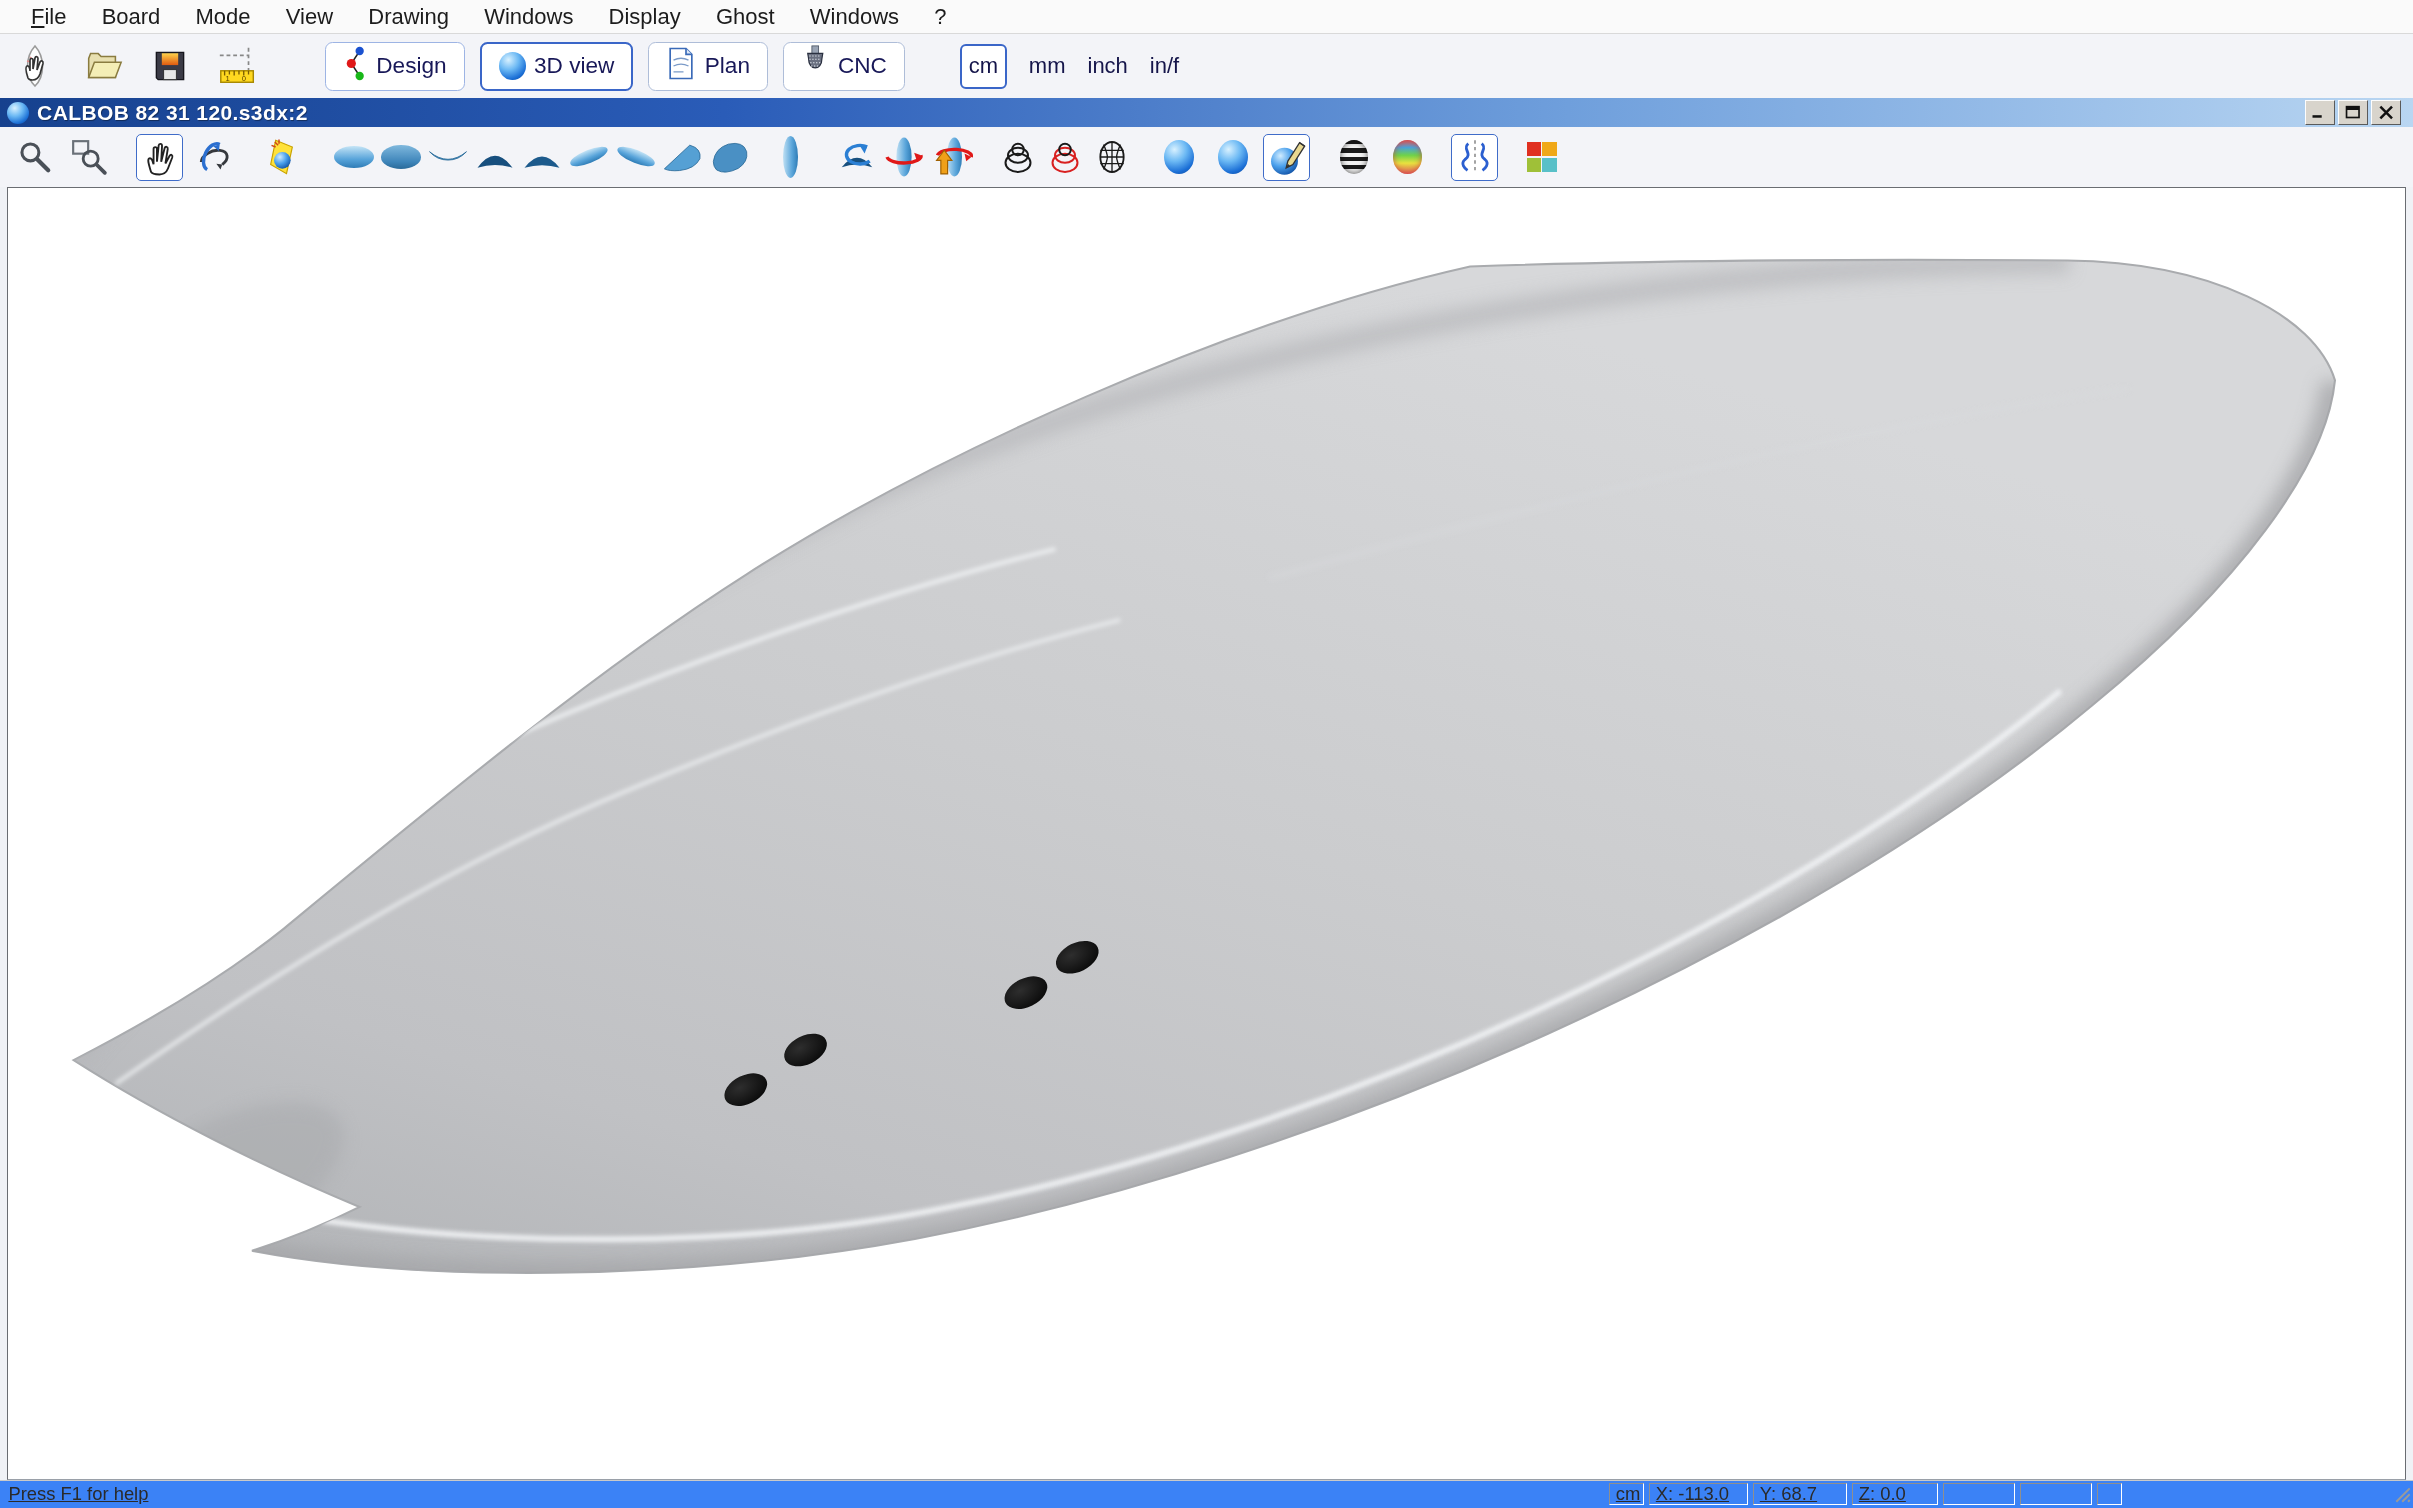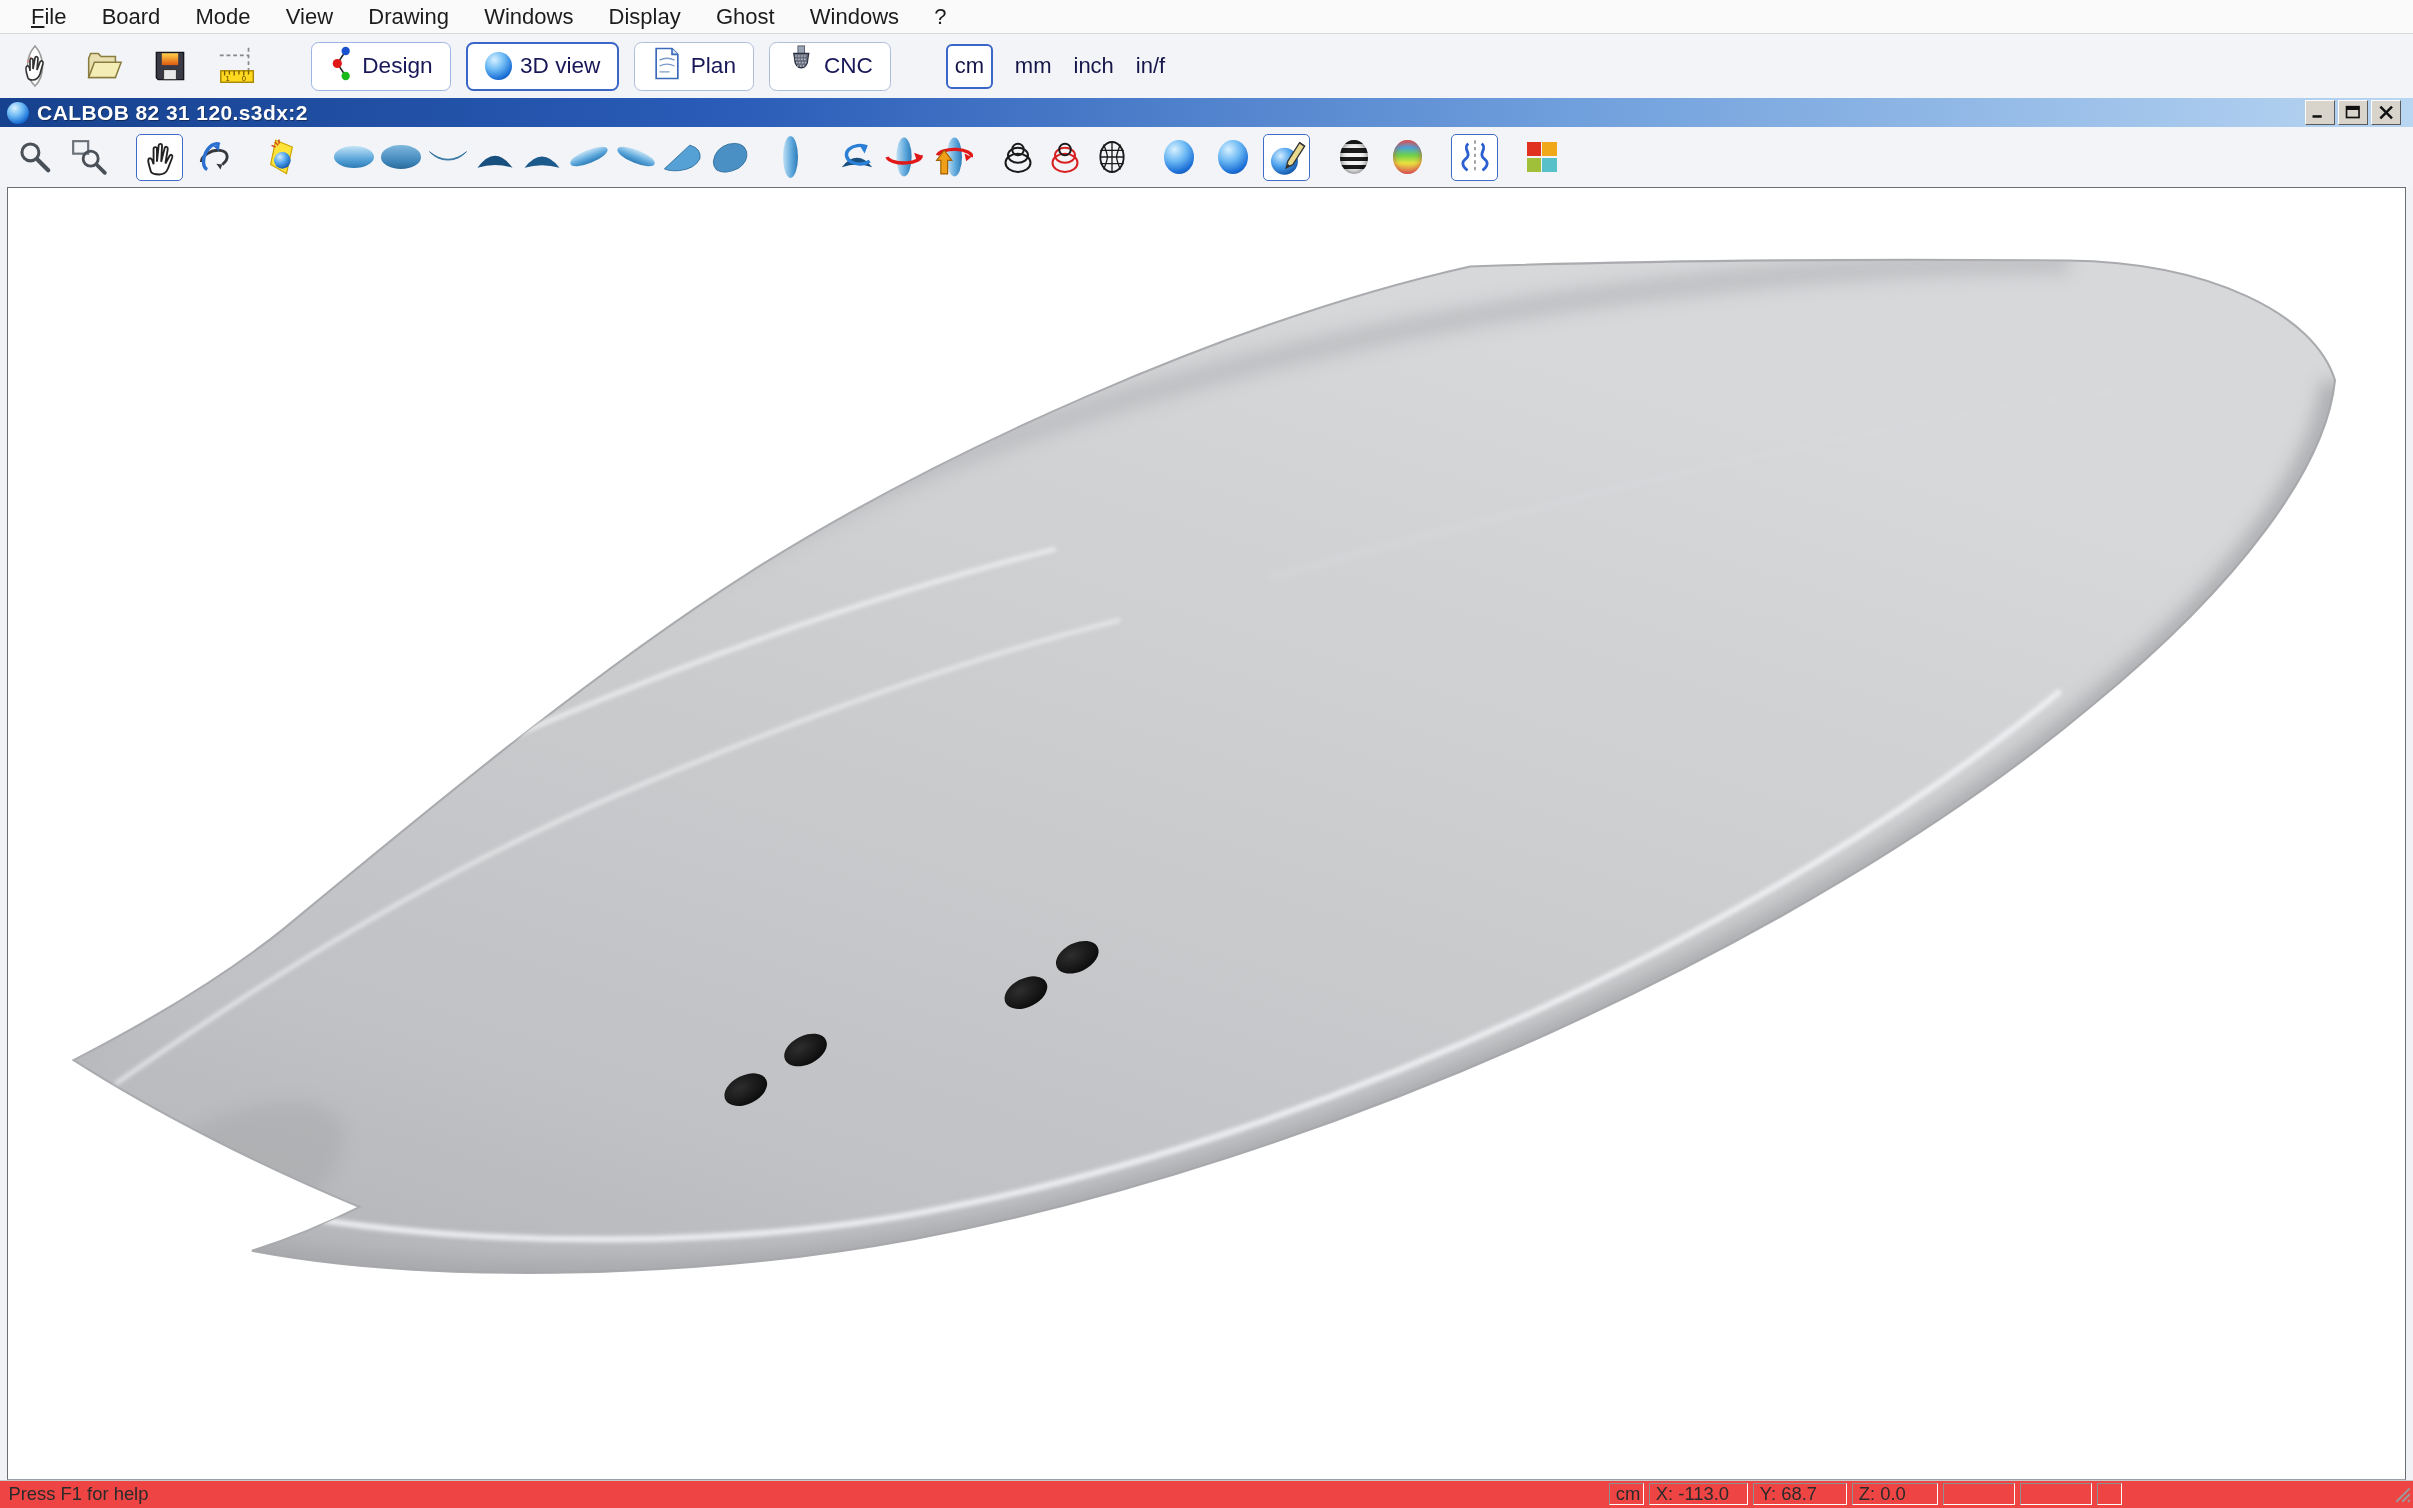--- a/index.html
+++ b/index.html
@@ -10,21 +10,21 @@
   
   .menubar { height:34px; background:#fafafa; display:flex; align-items:center;
     padding-left:13.4px; border-bottom:1.7px solid #d9d9d9; flex:0 0 auto; }
   .menu-item { font-size:22px; color:#1c1c1c; padding:0 17.6px; cursor:default; }
   .menu-item.mnemonic::first-letter { text-decoration:underline; }
 
   
   .toolbar1 { height:64px; background:#f3f4f8; display:flex; align-items:center; flex:0 0 auto; }
   .tb1-icons { display:flex; align-items:center; gap:23.5px; margin-left:13.4px; }
   .tb1-icon { width:44px; height:44px; display:flex; align-items:center; justify-content:center; }
-  .mode-buttons { display:flex; align-items:center; gap:15px; margin-left:51px; }
+  .mode-buttons { display:flex; align-items:center; gap:15px; margin-left:65px; }
   .mode-btn { height:49px; background:#fff; border:1.7px solid #aebdd8; border-radius:7.5px;
     display:flex; align-items:center; gap:8.4px; padding:0 17px; font-size:22.6px; color:#181858; }
   .mode-btn.semi { border-color:#9db4e4; }
   .mode-btn.active { border:2.5px solid #3a66c8; }
   .units { display:flex; align-items:center; gap:22px; margin-left:55px; font-size:22px; color:#15154a; }
   .unit-box { width:47px; height:45px; border:2.5px solid #3a66c8; border-radius:5.9px; background:#fff;
     display:flex; align-items:center; justify-content:center; }
 
   
   .titlebar { height:29px; flex:0 0 auto; display:flex; align-items:center; padding:0 6.7px;
@@ -62,22 +62,22 @@
   .ell.tiltR { width:40px; height:13.4px; transform:rotate(22deg); }
   .colors4 { width:30px; height:30px; display:grid; grid-template-columns:14.2px 14.2px; grid-gap:1.7px; }
   .colors4 div { width:14.2px; height:14.2px; }
 
   
   .viewport { flex:1 1 auto; margin:0 6.7px; background:#fff; position:relative;
     border:1.7px solid #6a6d72; border-bottom-color:#9aa0a8; overflow:hidden; }
   .viewport svg.scene { position:absolute; left:0; top:0; width:100%; height:100%; }
 
   
-  .statusbar { height:28.5px; background:#ef4444; border-top:1.7px solid #c9c9c9; flex:0 0 auto;
-    display:flex; align-items:center; font-size:18.4px; color:#2a2a2a; padding-left:8.4px; }
+  .statusbar { height:28.5px; background:#3b82f6; border-top:1.7px solid #c9c9c9; flex:0 0 auto;
+    display:flex; align-items:center; font-size:18.4px; color:#2a2a2a; padding-left:8.4px;text-decoration:underline; }
   .sb-help { flex:0 0 auto; }
   .sb-fill { flex:1 1 auto; }
   .sb-panel { height:22px; border:0.8px solid; border-color:#8f8f8f #ffffff #ffffff #8f8f8f;
     display:flex; align-items:center; padding:0 5.9px; margin-right:5px; flex:0 0 auto; }
   .sb-space { width:266px; flex:0 0 auto; }
   .grip { margin-right:1.7px; flex:0 0 auto; }
 </style>
 </head>
 <body>
 

